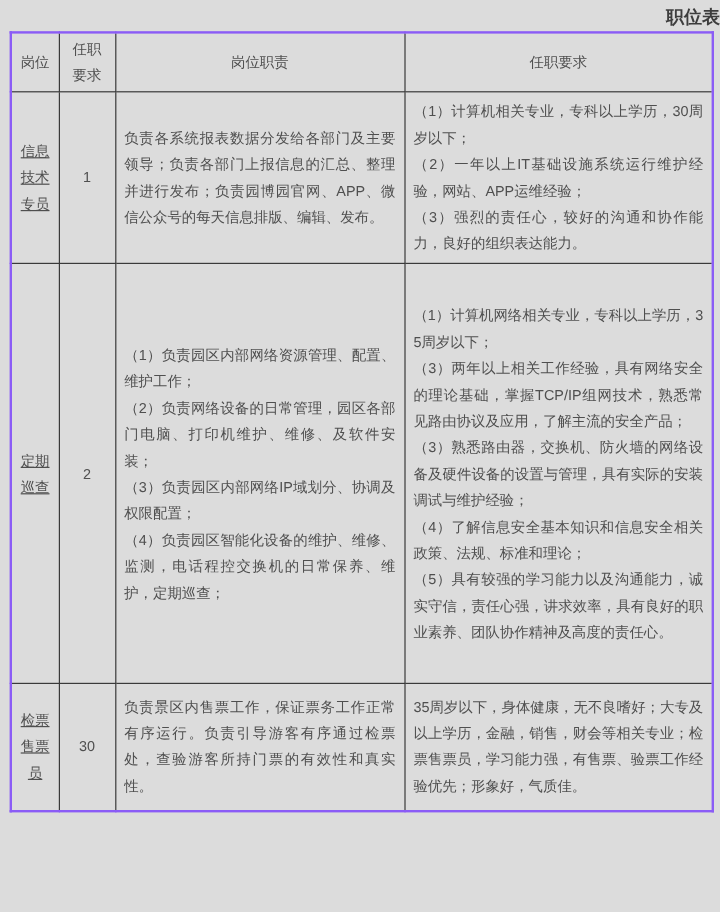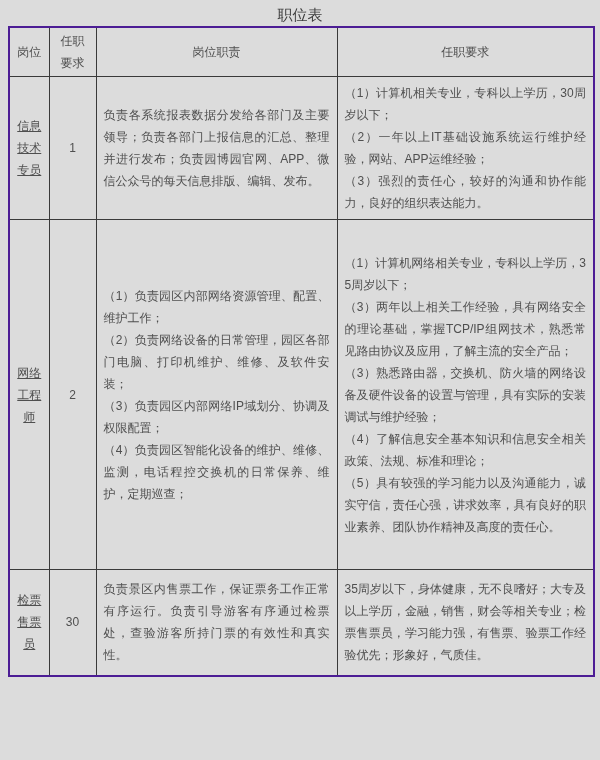--- a/index.html
+++ b/index.html
@@ -4,34 +4,34 @@
 <style>
   html,body{margin:0;padding:0;}
   body{
     width:600px;height:760px;
     background:#dcdcdc;
     font-family:"Liberation Sans","DejaVu Sans",sans-serif;
     color:#4f4f4f;
     -webkit-font-smoothing:antialiased;
   }
   .page-title{
-    text-align:center;
-    font-weight:normal;
+    text-align:right;
+    font-weight:bold;
     font-size:15px;
     color:#3d3d3d;
     padding-top:4px;
     height:22px;
     line-height:22px;
   }
   table.positions{
     border-collapse:collapse;
     table-layout:fixed;
     margin-left:8px;
     width:587px;
-    border:2px solid #4c1d95;
+    border:2px solid #8b5cf6;
   }
   table.positions th, table.positions td{
     border:1px solid #3a3a3a;
     vertical-align:middle;
     font-size:12px;
     line-height:22px;
     padding:2px 7px;
     overflow:hidden;
   }
   th{font-weight:normal;text-align:center;color:#4f4f4f;}
@@ -75,21 +75,21 @@
       <p>负责各系统报表数据分发给各部门及主要领导；负责各部门上报信息的汇总、整理并进行发布；负责园博园官网、APP、微信公众号的每天信息排版、编辑、发布。</p>
     </td>
     <td class="text-cell">
       <p>（1）计算机相关专业，专科以上学历，30周岁以下；</p>
       <p>（2）一年以上IT基础设施系统运行维护经验，网站、APP运维经验；</p>
       <p>（3）强烈的责任心，较好的沟通和协作能力，良好的组织表达能力。</p>
     </td>
   </tr>
 
   <tr class="row-2">
-    <td class="pos-cell">网络工程师</td>
+    <td class="pos-cell">定期巡查</td>
     <td class="count-cell">2</td>
     <td class="text-cell">
       <p>（1）负责园区内部网络资源管理、配置、维护工作；</p>
       <p>（2）负责网络设备的日常管理，园区各部门电脑、打印机维护、维修、及软件安装；</p>
       <p>（3）负责园区内部网络IP域划分、协调及权限配置；</p>
       <p>（4）负责园区智能化设备的维护、维修、监测，电话程控交换机的日常保养、维护，定期巡查；</p>
     </td>
     <td class="text-cell">
       <p>（1）计算机网络相关专业，专科以上学历，35周岁以下；</p>
       <p>（3）两年以上相关工作经验，具有网络安全的理论基础，掌握TCP/IP组网技术，熟悉常见路由协议及应用，了解主流的安全产品；</p>

